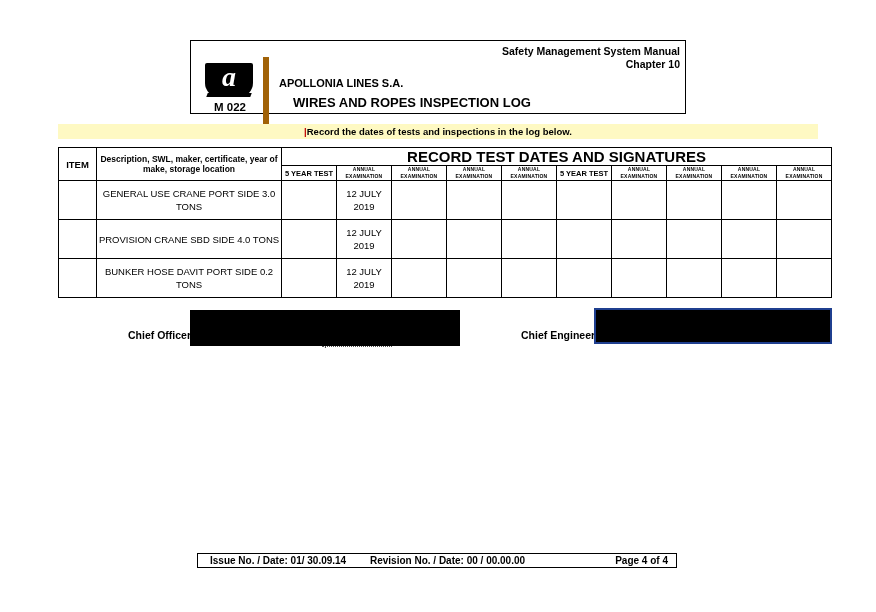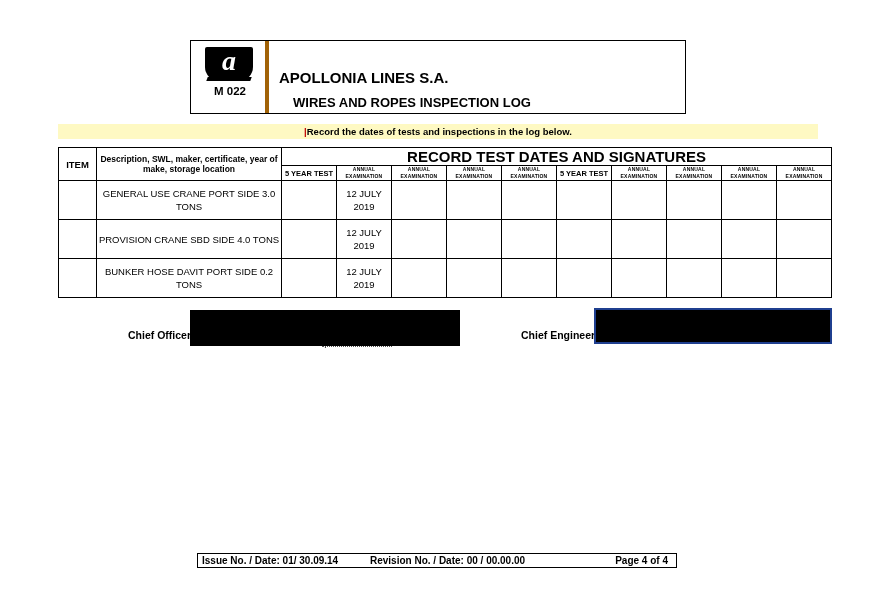--- a/index.html
+++ b/index.html
@@ -22,24 +22,24 @@
     left: 190px;
     top: 40px;
     width: 496px;
     height: 74px;
     border: 1px solid #000;
     box-sizing: border-box;
   }
   .hdr-logo-cell {
     position: absolute;
     left: 0;
-    top: 0;
+    top: 16px;
     width: 78px;
     height: 72px;
-    border-right: 4px solid #a16207;
+    border-right: 6px solid #a16207;
     box-sizing: border-box;
   }
   .logo-shape {
     position: absolute;
     left: 14px;
     top: 6px;
     width: 48px;
     height: 34px;
     background: #000;
     border-radius: 2px 2px 14px 14px;
@@ -73,22 +73,22 @@
     left: 0;
     top: 44px;
     width: 78px;
     text-align: center;
     font-size: 11.5px;
     font-weight: bold;
   }
   .hdr-company {
     position: absolute;
     left: 88px;
-    top: 28px;
-    font-size: 15px;
+    top: 36px;
+    font-size: 11px;
     font-weight: bold;
   }
   .hdr-doctitle {
     position: absolute;
     left: 88px;
     top: 54px;
     font-size: 13px;
     font-weight: bold;
     margin-left: 14px;
   }
@@ -232,35 +232,39 @@
     height: 15px;
     border: 1px solid #000;
     box-sizing: border-box;
     font-size: 10px;
     font-weight: bold;
   }
   .footer span {
     position: absolute;
     top: 1px;
   }
-  .f-issue { left: 4px; }
+  .f-issue { left: 12px; }
   .f-rev { left: 172px; }
   .f-page { right: 8px; }
 </style>
 </head>
 <body>
 
 <div class="header-wrap">
   <div class="hdr-logo-cell">
     <div class="logo-shape"></div>
     <div class="logo-bar"></div>
     <div class="hdr-code">M 022</div>
   </div>
   <div class="hdr-company">APOLLONIA LINES S.A.</div>
   <div class="hdr-doctitle">WIRES AND ROPES INSPECTION LOG</div>
+  <div class="hdr-right">
+    <div>Safety Management System Manual</div>
+    <div>Chapter 10</div>
+  </div>
 </div>
 
 <div class="instruction-strip">
   <span class="red-tick">|</span><span>Record the dates of tests and inspections in the log below.</span>
 </div>
 
 <table class="log-table">
   <colgroup>
     <col style="width:38px">
     <col style="width:185px">

